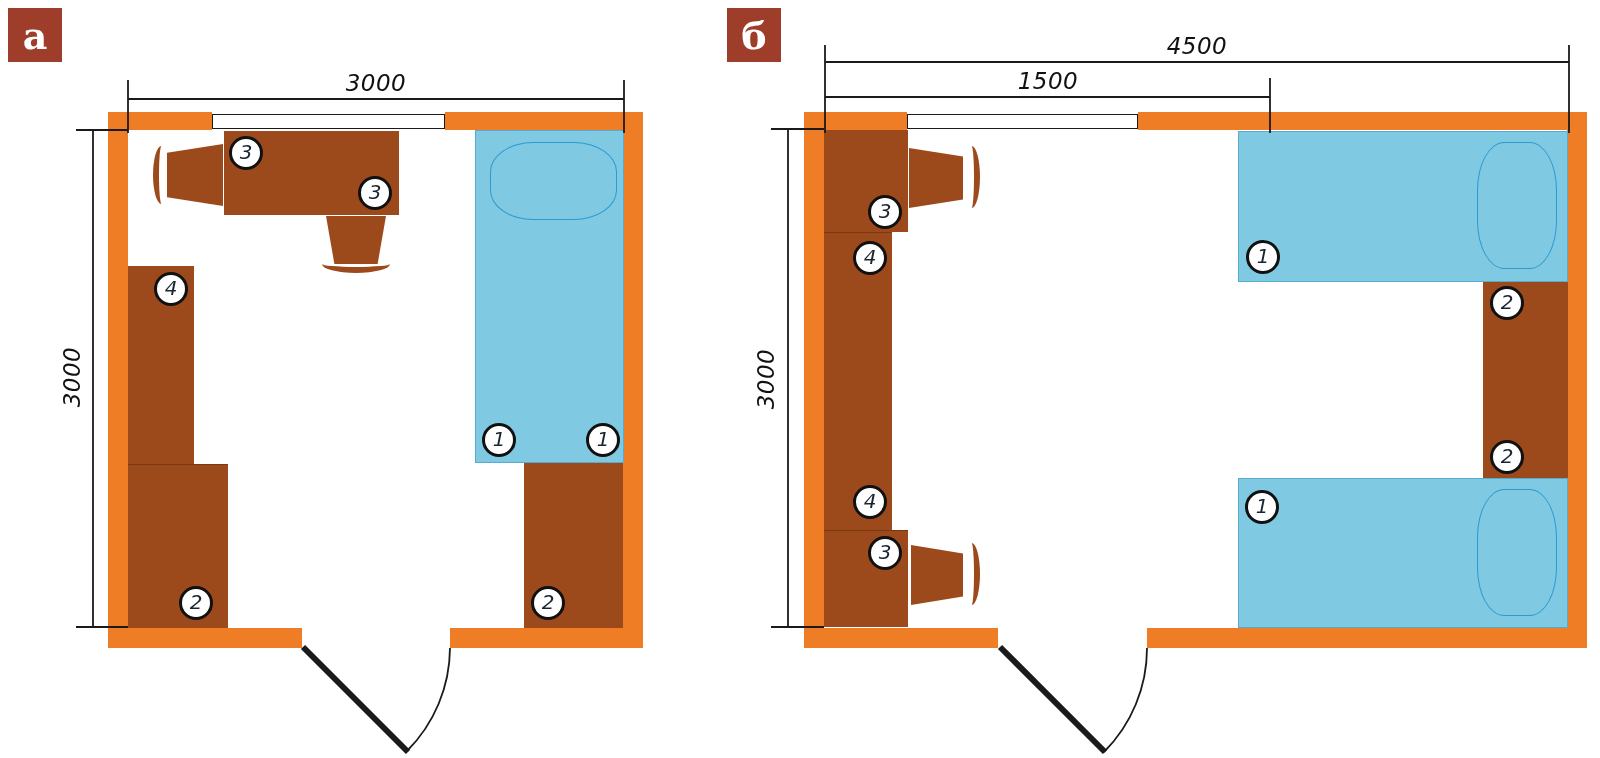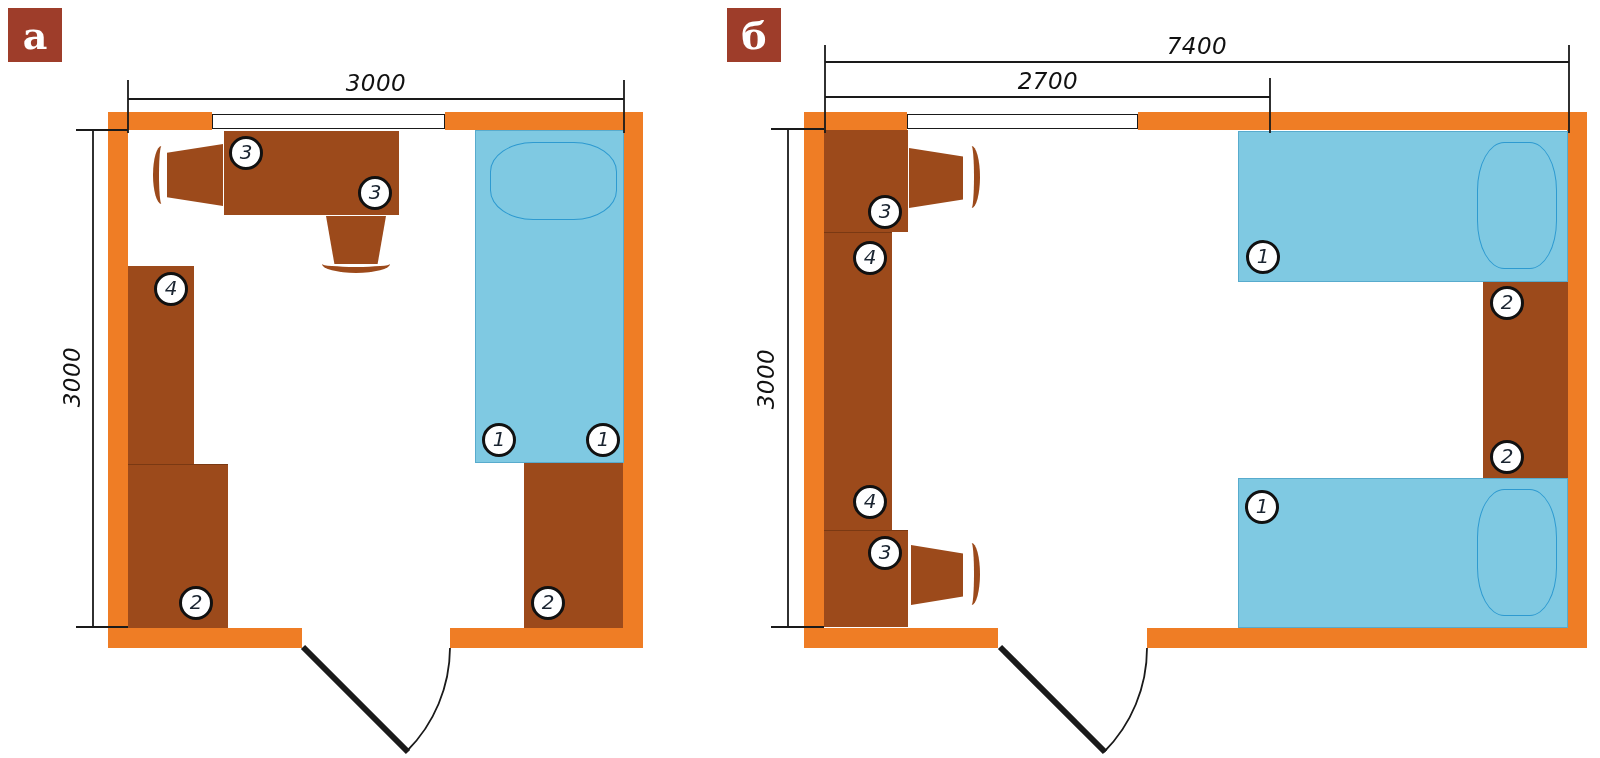--- a/index.html
+++ b/index.html
@@ -95,22 +95,22 @@
   <div class="marker" style="left:853px;top:241px">4</div>
   <div class="marker" style="left:853px;top:485px">4</div>
   <div class="marker" style="left:868px;top:536px">3</div>
   <div class="marker" style="left:1246px;top:240px">1</div>
   <div class="marker" style="left:1490px;top:286px">2</div>
   <div class="marker" style="left:1490px;top:440px">2</div>
   <div class="marker" style="left:1245px;top:490px">1</div>
 
   <div class="dim-text" style="left:330px;top:70px">3000</div>
   <div class="dim-text vert" style="left:26px;top:364px">3000</div>
-  <div class="dim-text" style="left:1151px;top:33px">7400</div>
-  <div class="dim-text" style="left:1002px;top:68px">2700</div>
+  <div class="dim-text" style="left:1151px;top:33px">4500</div>
+  <div class="dim-text" style="left:1002px;top:68px">1500</div>
   <div class="dim-text vert" style="left:720px;top:366px">3000</div>
 
   <svg class="lines" width="1600" height="758">
     <g stroke="#1a1a1a" stroke-width="1.8" fill="none">
 
       <line x1="128" y1="80" x2="128" y2="133"></line>
       <line x1="624" y1="80" x2="624" y2="133"></line>
       <line x1="128" y1="99" x2="624" y2="99"></line>
 
       <line x1="76" y1="130" x2="128" y2="130"></line>

